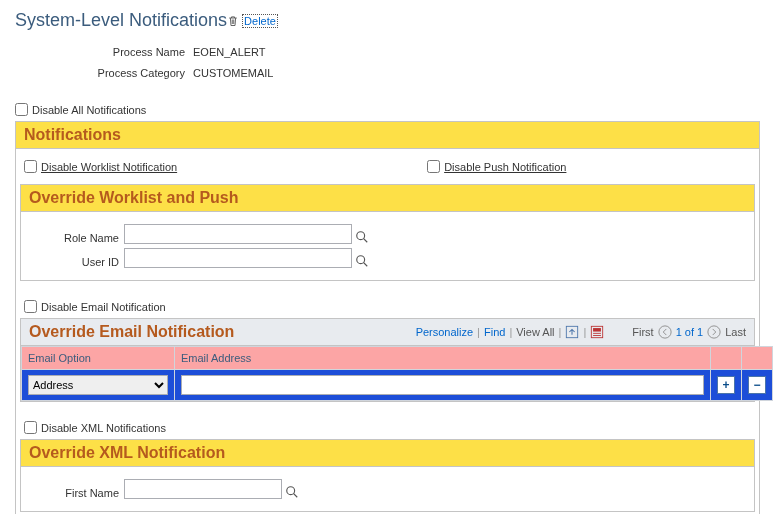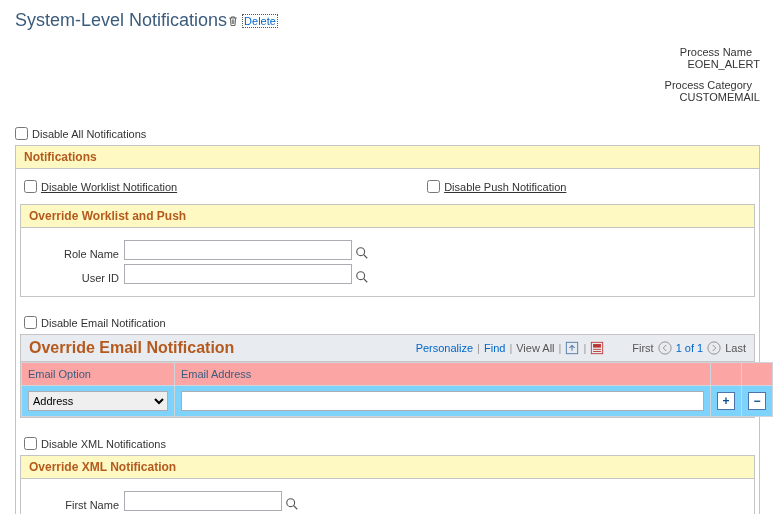--- a/index.html
+++ b/index.html
@@ -30,23 +30,22 @@
     border: 1px dotted #555;
     padding: 0 1px;
   }
   .trash-icon {
     width: 12px;
     height: 14px;
     color: #555;
   }
   .form-row {
     display: flex;
-    align-items: flex-end;
+    align-items: flex-start;
     margin: 9px 0;
-    flex-direction: column;
   }
   .form-label {
     width: 170px;
     text-align: right;
     padding-right: 8px;
     color: #333;
   }
   .form-value {
     color: #333;
   }
@@ -57,24 +56,24 @@
   }
   .checkbox-row input[type="checkbox"] {
     margin: 0 4px 0 0;
   }
   .group-box {
     border: 1px solid #c4c4c4;
     background: #fff;
     margin-top: 2px;
   }
   .group-header {
-    background: #fef9c3;
+    background: #fde047;
     color: #b55a1e;
     font-weight: bold;
-    font-size: 12px;
+    font-size: 16px;
     padding: 4px 8px;
     border-bottom: 1px solid #c4c4c4;
   }
   .group-body {
     padding: 8px;
   }
   .inline-row {
     display: flex;
     align-items: flex-end;
     margin: 4px 0;
@@ -153,21 +152,21 @@
     color: #3b5c7d;
     text-align: left;
     font-weight: normal;
     padding: 5px 6px;
     border: 1px solid #d0d5dc;
     font-size: 11px;
   }
   table.grid td {
     border: 1px solid #d0d5dc;
     padding: 5px 6px;
-    background: #7dd3fc;
+    background: #1d4ed8;
     vertical-align: middle;
   }
   .col-narrow { width: 24px; text-align: center; }
   select.email-opt {
     width: 140px;
     font-size: 11px;
     height: 20px;
     border: 1px solid #abadb3;
   }
   .add-del-btn {

